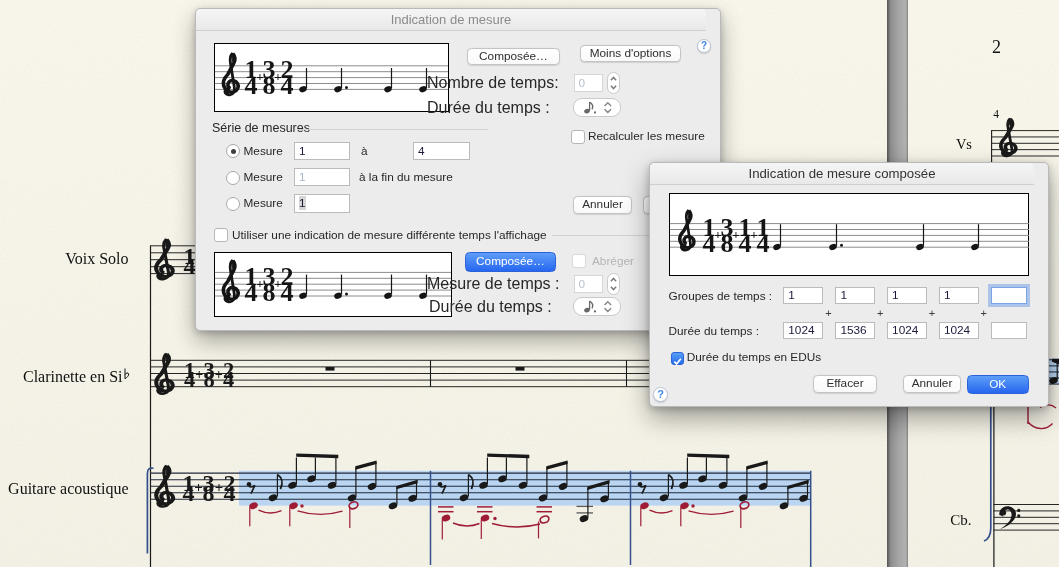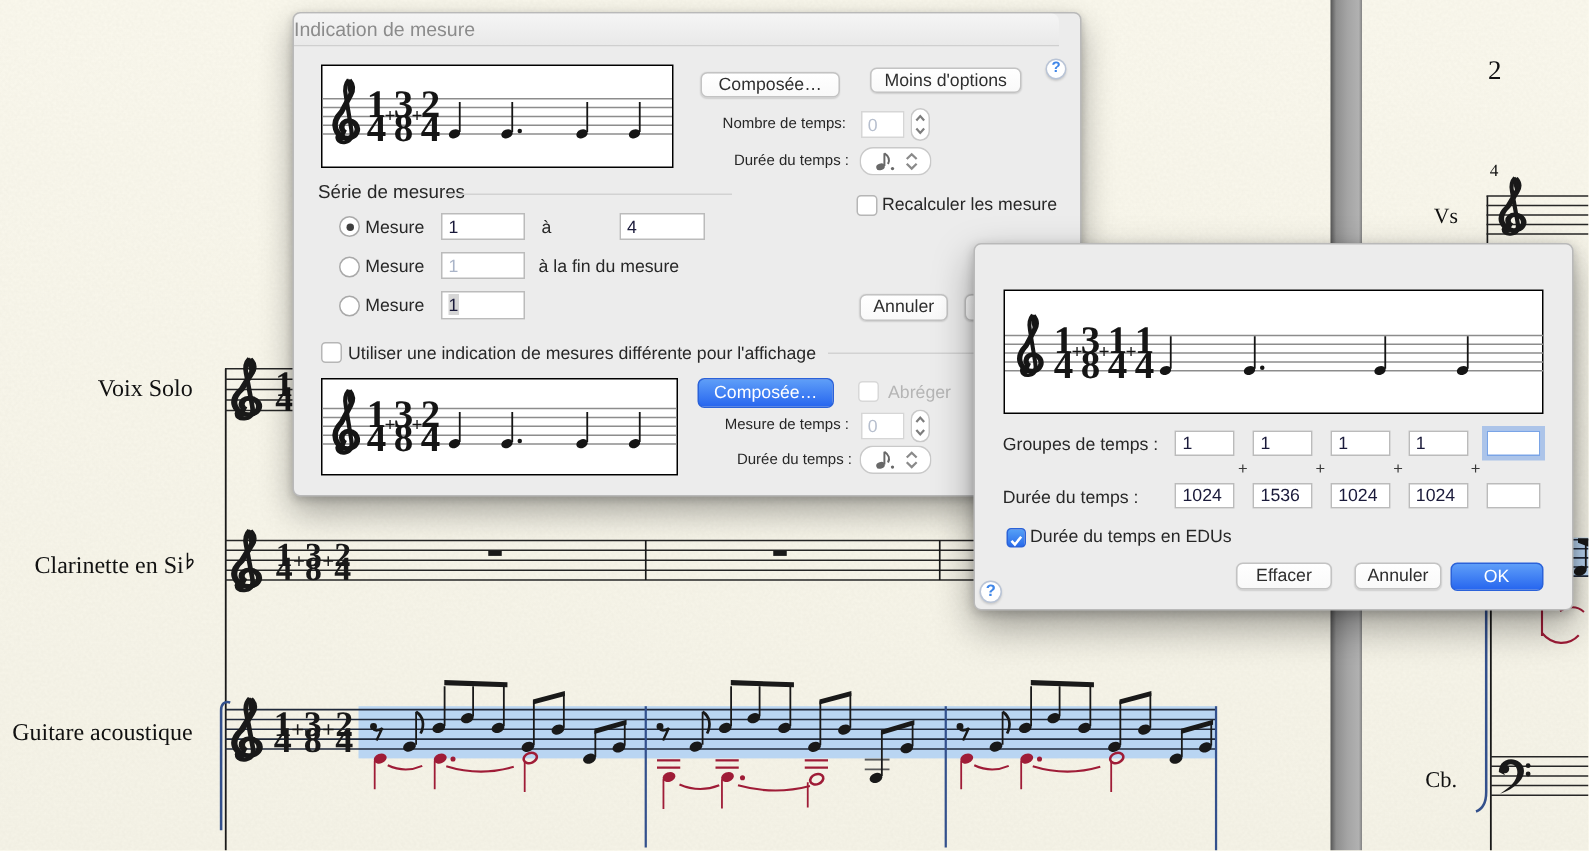--- a/index.html
+++ b/index.html
@@ -1,23 +1,23 @@
 <!DOCTYPE html>
 <html><head><meta charset="utf-8"><style>
 html,body{margin:0;padding:0;width:1059px;height:567px;overflow:hidden}
 body{font-family:"Liberation Sans",sans-serif;position:relative;background:#fbf9ee}
 .abs{position:absolute}
 .win{position:absolute;background:#ececec;border:1px solid #b9b9b9;border-radius:5px;box-shadow:0 10px 22px rgba(0,0,0,.32),0 2px 6px rgba(0,0,0,.18)}
-.tbar{position:absolute;left:0;top:0;right:14px;height:21px;background:linear-gradient(#f5f5f5,#e9e9e9);border-bottom:1px solid #cfcfcf;border-radius:5px 5px 0 0;font-size:13px;line-height:21px}
+.tbar{position:absolute;left:0;top:0;right:14px;height:21px;background:linear-gradient(#f5f5f5,#e9e9e9);border-bottom:1px solid #cfcfcf;border-radius:5px 5px 0 0;text-align:center;font-size:13px;line-height:21px}
 .btn{position:absolute;background:linear-gradient(#ffffff,#f9f9f9);border:1px solid #c3c3c3;border-radius:4.5px;font-size:11.8px;color:#2e2e2e;text-align:center;box-shadow:0 .5px 1px rgba(0,0,0,.12)}
 .bbtn{position:absolute;background:linear-gradient(#5e9ef8,#2766ef);border:1px solid #2b62d9;border-radius:4.5px;font-size:11.8px;color:#fff;text-align:center}
 .tf{position:absolute;background:#fff;border:1px solid #bbbbbb;font-size:11.8px;color:#1a1a3a;padding:0 0 0 4px;box-sizing:border-box;line-height:16px}
 .tfd{border-color:#d6d6d6;color:#b7bfce}
 .lab{position:absolute;font-size:11.8px;color:#272727;white-space:nowrap;line-height:14px}
-.labr{position:absolute;font-size:10px;color:#272727;text-align:right;white-space:nowrap;line-height:14px}
+.labr{position:absolute;font-size:16px;color:#272727;white-space:nowrap;line-height:14px}
 .gray{color:#b5b5b5}
 .cb{position:absolute;width:12px;height:12px;background:#fff;border:1px solid #b6b6b6;border-radius:3px}
 .cbd{border-color:#d8d8d8}
 .radio{position:absolute;width:12px;height:12px;background:#fff;border:1px solid #a9a9a9;border-radius:50%}
 .rdot{position:absolute;left:3.5px;top:3.5px;width:5px;height:5px;background:#404040;border-radius:50%}
 .help{position:absolute;background:#fff;border:1px solid #b9c4d6;border-radius:50%;color:#3f86e8;font-weight:bold;text-align:center;box-shadow:0 1px 1.5px rgba(0,0,0,.15)}
 .sep{position:absolute;height:1px;background:#d2d2d2}
 .pv{position:absolute;background:#fff;border:1px solid #000}
 </style></head><body>
 <svg width="1059" height="567" viewBox="0 0 1059 567" style="position:absolute;left:0;top:0">
@@ -318,21 +318,21 @@
 <div class="lab" style="left:47.5px;top:187.2px">Mesure</div>
 <div class="tf" style="left:98px;top:132.5px;width:56px;height:18.5px;line-height:17px">1</div>
 <div class="lab" style="left:165px;top:134.8px">à</div>
 <div class="tf" style="left:217px;top:132.5px;width:57px;height:18.5px;line-height:17px">4</div>
 <div class="tf" style="left:98px;top:158.8px;width:56px;height:18.5px;line-height:17px;color:#aab4c8">1</div>
 <div class="lab" style="left:163px;top:161px">à la fin du mesure</div>
 <div class="tf" style="left:98px;top:185px;width:56px;height:18.5px;line-height:17px"><span style="background:#d6d6d6">1</span></div>
 <div class="btn" style="left:377px;top:187px;width:57px;height:15.5px;line-height:15.5px">Annuler</div>
 <div class="btn" style="left:447px;top:187px;width:30px;height:15.5px;border-radius:4.5px"></div>
 <div class="cb" style="left:18px;top:219.3px"></div>
-<div class="lab" style="left:36px;top:218.8px">Utiliser une indication de mesures différente pour l'affichage</div>
+<div class="lab" style="left:36px;top:218.8px">Utiliser une indication de mesure différente temps l'affichage</div>
 <div class="sep" style="left:356px;top:225.5px;width:98px"></div>
 <div class="pv" style="left:18px;top:243px;width:236px;height:63px">
       <svg width="236" height="63" viewBox="0 0 236 63" style="position:absolute;left:0;top:0">
         <line x1="0" y1="19.4" x2="236" y2="19.4" stroke="#8c8c8c" stroke-width="1"></line>
         <line x1="0" y1="25.3" x2="236" y2="25.3" stroke="#8c8c8c" stroke-width="1"></line>
         <line x1="0" y1="31.2" x2="236" y2="31.2" stroke="#8c8c8c" stroke-width="1"></line>
         <line x1="0" y1="37.1" x2="236" y2="37.1" stroke="#8c8c8c" stroke-width="1"></line>
         <line x1="0" y1="43.0" x2="236" y2="43.0" stroke="#8c8c8c" stroke-width="1"></line>
         <g transform="translate(6,6) scale(0.56,0.5)" stroke="#151515" fill="none">
           <path d="M21,3 C25.5,9 26,16 22.5,23 L12,45 C5,53 3,61 5,68 C7.5,77 16,82 23,79.5 C30,77 32.5,69 29.5,63 C26.5,57 18.5,55 14.5,59.5 C10.5,64 12,71 17,73" stroke-width="6.6"></path>
@@ -374,20 +374,21 @@
         <rect x="0.5" y="0.5" width="47" height="18" rx="8.5" fill="#ffffff" stroke="#c9c9c9"></rect>
         <ellipse cx="14" cy="13.2" rx="2.9" ry="2.2" transform="rotate(-18 14 13.2)" fill="#686868"></ellipse>
         <line x1="16.6" y1="12.6" x2="16.6" y2="4.2" stroke="#686868" stroke-width="1.3"></line>
         <path d="M16.6,4.2 C19.6,6 20.4,8.8 19,11.4" fill="none" stroke="#686868" stroke-width="1.4"></path>
         <circle cx="22" cy="14.4" r="1.1" fill="#686868"></circle>
         <path d="M31.5,8 L34.8,4.8 L38.1,8" fill="none" stroke="#8a8a8a" stroke-width="1.5"></path>
         <path d="M31.5,11.2 L34.8,14.4 L38.1,11.2" fill="none" stroke="#8a8a8a" stroke-width="1.5"></path>
       </svg></div>
 </div>
 <div class="win" style="left:649px;top:162px;width:398px;height:243px;box-shadow:0 11px 26px rgba(0,0,0,.36),0 2px 7px rgba(0,0,0,.2)">
+<div class="tbar" style="color:#333333;font-size:13.2px">Indication de mesure composée</div>
 <div class="pv" style="left:19px;top:30px;width:358px;height:81px">
       <svg width="359" height="82" viewBox="0 0 359 82" style="position:absolute;left:0;top:0">
         <line x1="0" y1="29.6" x2="359" y2="29.6" stroke="#8c8c8c" stroke-width="1"></line>
         <line x1="0" y1="35.5" x2="359" y2="35.5" stroke="#8c8c8c" stroke-width="1"></line>
         <line x1="0" y1="41.4" x2="359" y2="41.4" stroke="#8c8c8c" stroke-width="1"></line>
         <line x1="0" y1="47.3" x2="359" y2="47.3" stroke="#8c8c8c" stroke-width="1"></line>
         <line x1="0" y1="53.2" x2="359" y2="53.2" stroke="#8c8c8c" stroke-width="1"></line>
         <g transform="translate(7.5,15) scale(0.5376000000000001,0.48)" stroke="#151515" fill="none">
           <path d="M21,3 C25.5,9 26,16 22.5,23 L12,45 C5,53 3,61 5,68 C7.5,77 16,82 23,79.5 C30,77 32.5,69 29.5,63 C26.5,57 18.5,55 14.5,59.5 C10.5,64 12,71 17,73" stroke-width="6.6"></path>
           <path d="M20.5,2 C16,8 15.5,15 17,23 L23.5,68 C25,77 23,84 16.5,85.5 C10,87 6,82.5 8,77.5" stroke-width="5"></path>
@@ -430,16 +431,16 @@
 <div class="tf" style="left:133.3px;top:158.7px;width:40px;height:17px;line-height:15px;padding-left:4px">1024</div>
 <div class="tf" style="left:185.4px;top:158.7px;width:40px;height:17px;line-height:15px;padding-left:4px">1536</div>
 <div class="tf" style="left:237.1px;top:158.7px;width:40px;height:17px;line-height:15px;padding-left:4px">1024</div>
 <div class="tf" style="left:288.9px;top:158.7px;width:40px;height:17px;line-height:15px;padding-left:4px">1024</div>
 <div class="tf" style="left:341.4px;top:158.7px;width:36px;height:17px"></div>
 <div class="abs" style="left:21px;top:188.5px;width:13px;height:13px;background:linear-gradient(#55a0f6,#2a6ceb);border:1px solid #2a62d8;border-radius:3px;box-sizing:border-box"><svg width="11" height="11" viewBox="0 0 11 11">
         <path d="M2.3,5.6 L4.6,8 L8.8,2.8" fill="none" stroke="#fff" stroke-width="1.7"></path>
       </svg></div>
 <div class="lab" style="left:36.7px;top:187px">Durée du temps en EDUs</div>
 <div class="help" style="left:3px;top:224.4px;width:13px;height:13px;font-size:11px;line-height:13px">?</div>
-<div class="btn" style="left:174px;top:212.4px;width:62px;height:15.5px;line-height:15.5px">Effacer</div>
+<div class="btn" style="left:163px;top:212.4px;width:62px;height:15.5px;line-height:15.5px">Effacer</div>
 <div class="btn" style="left:253px;top:212.4px;width:56px;height:15.5px;line-height:15.5px">Annuler</div>
 <div class="bbtn" style="left:316.7px;top:212.4px;width:60px;height:17px;line-height:17px">OK</div>
 </div>
 
 </body></html>

